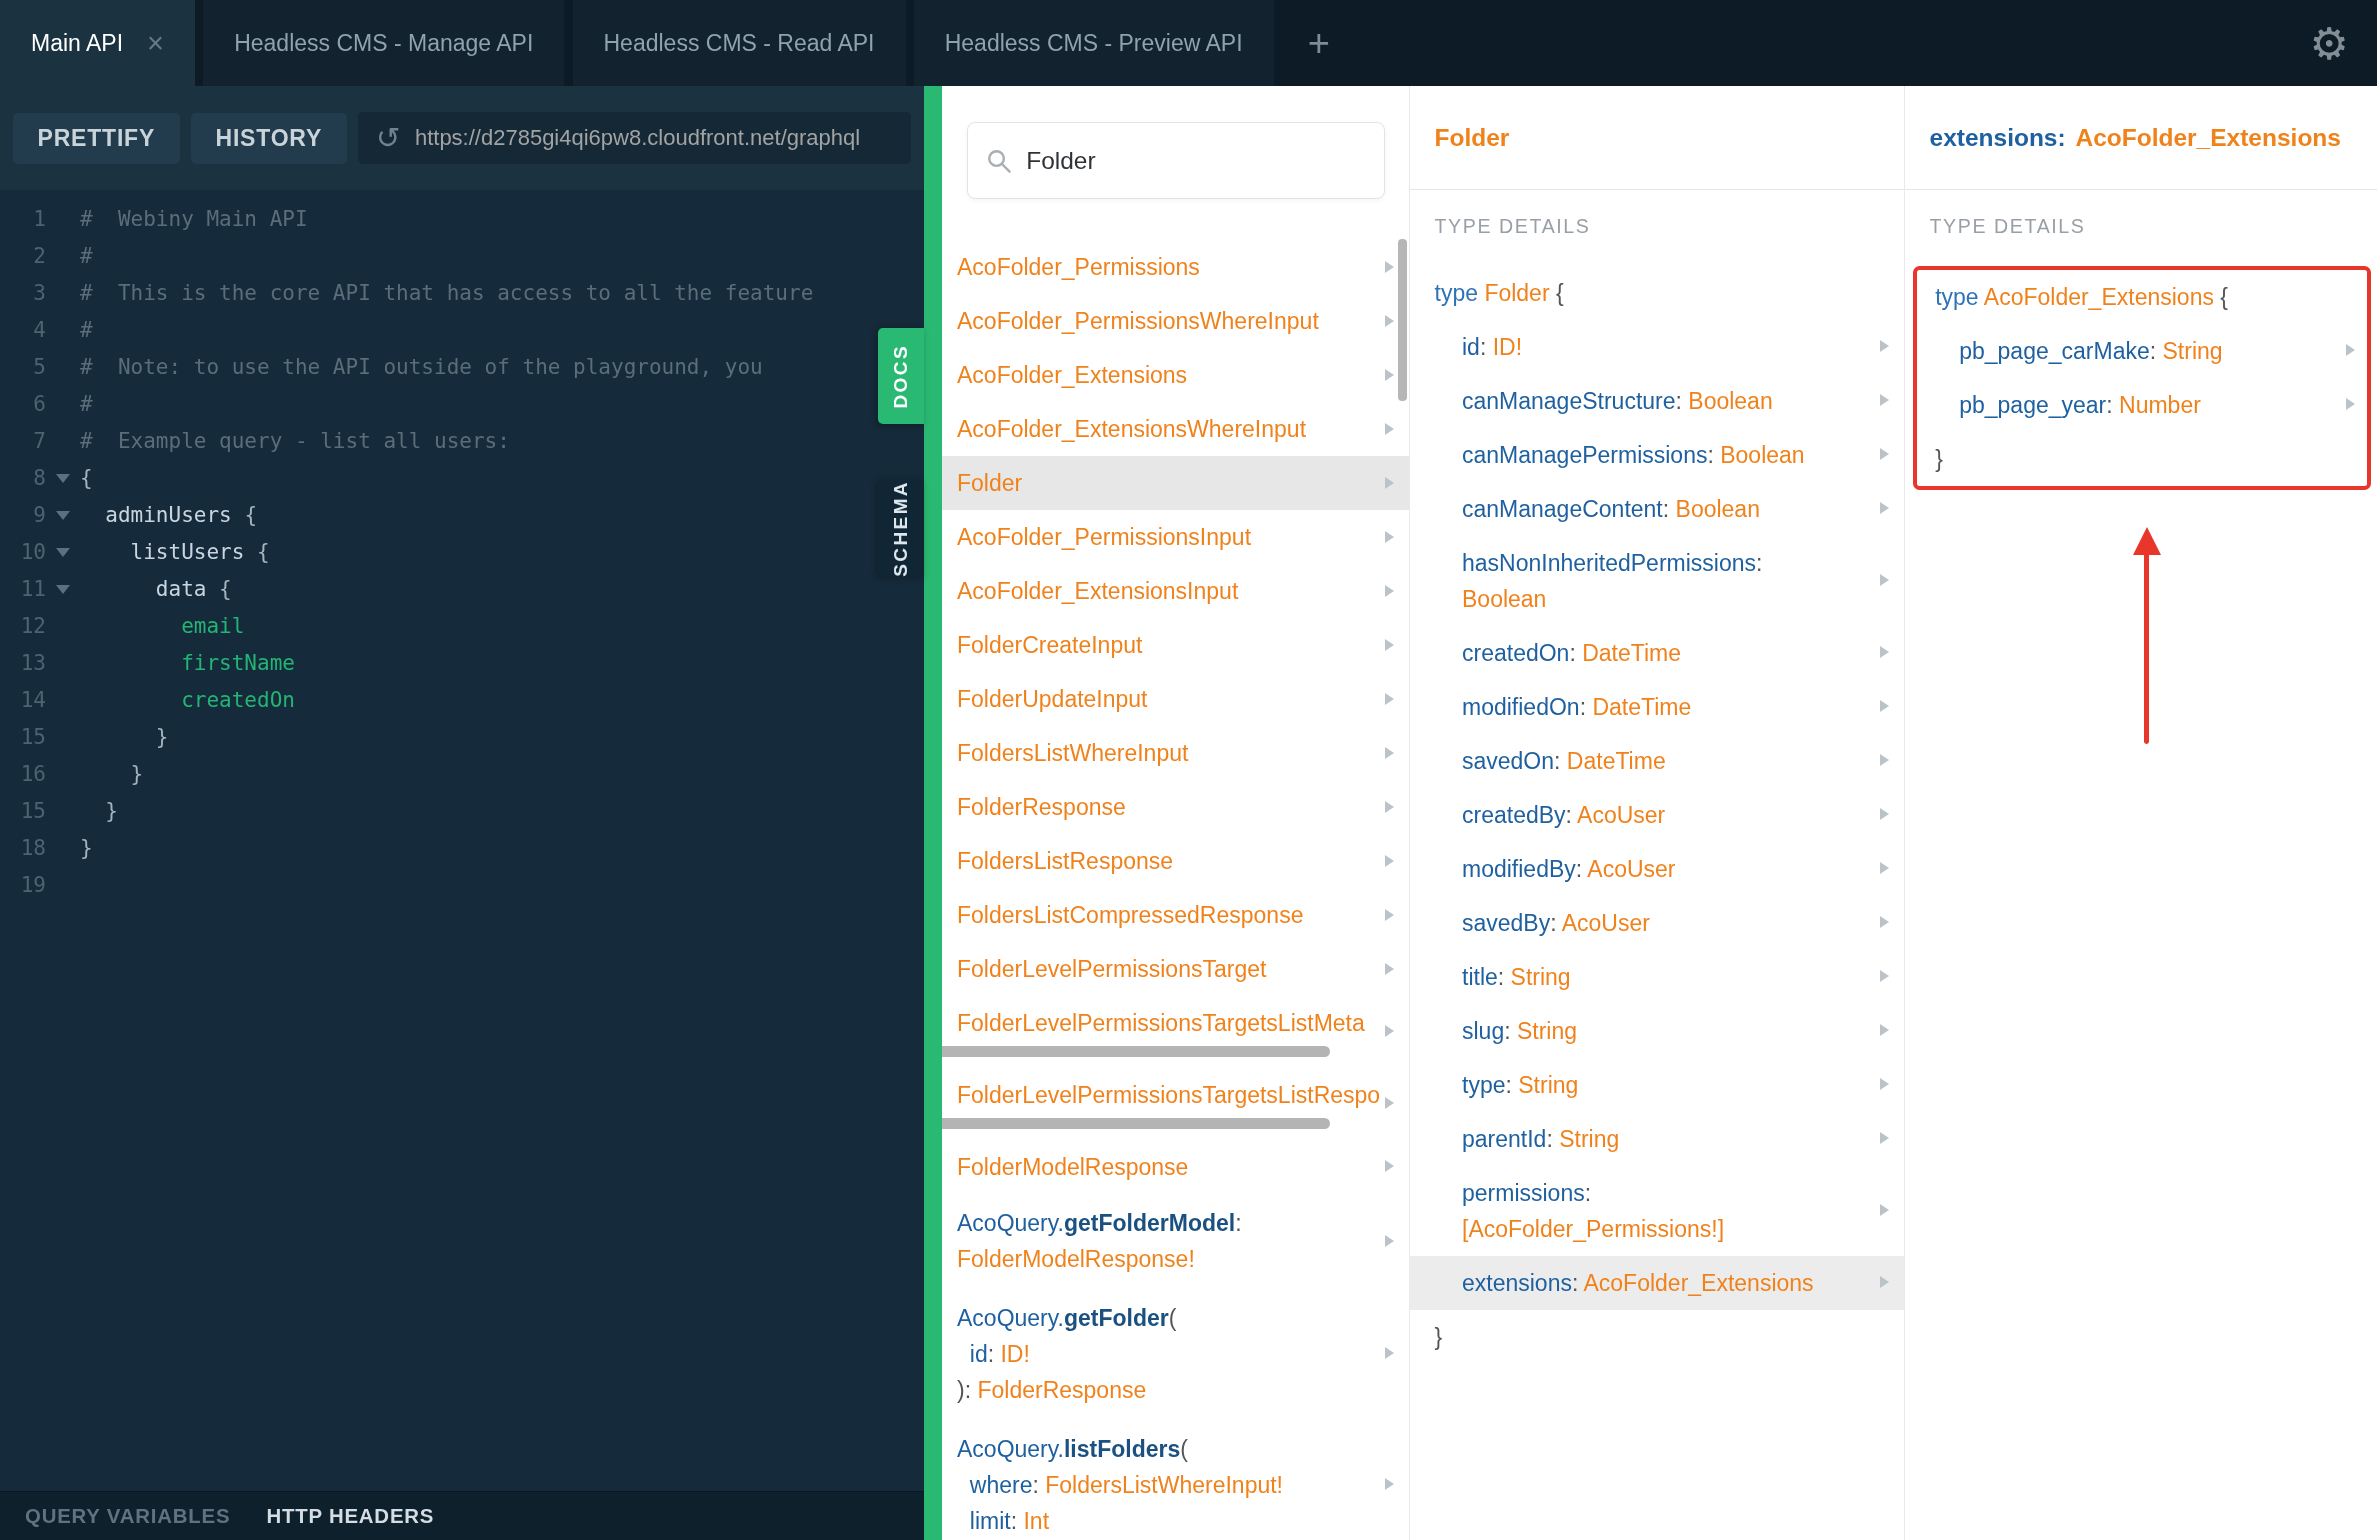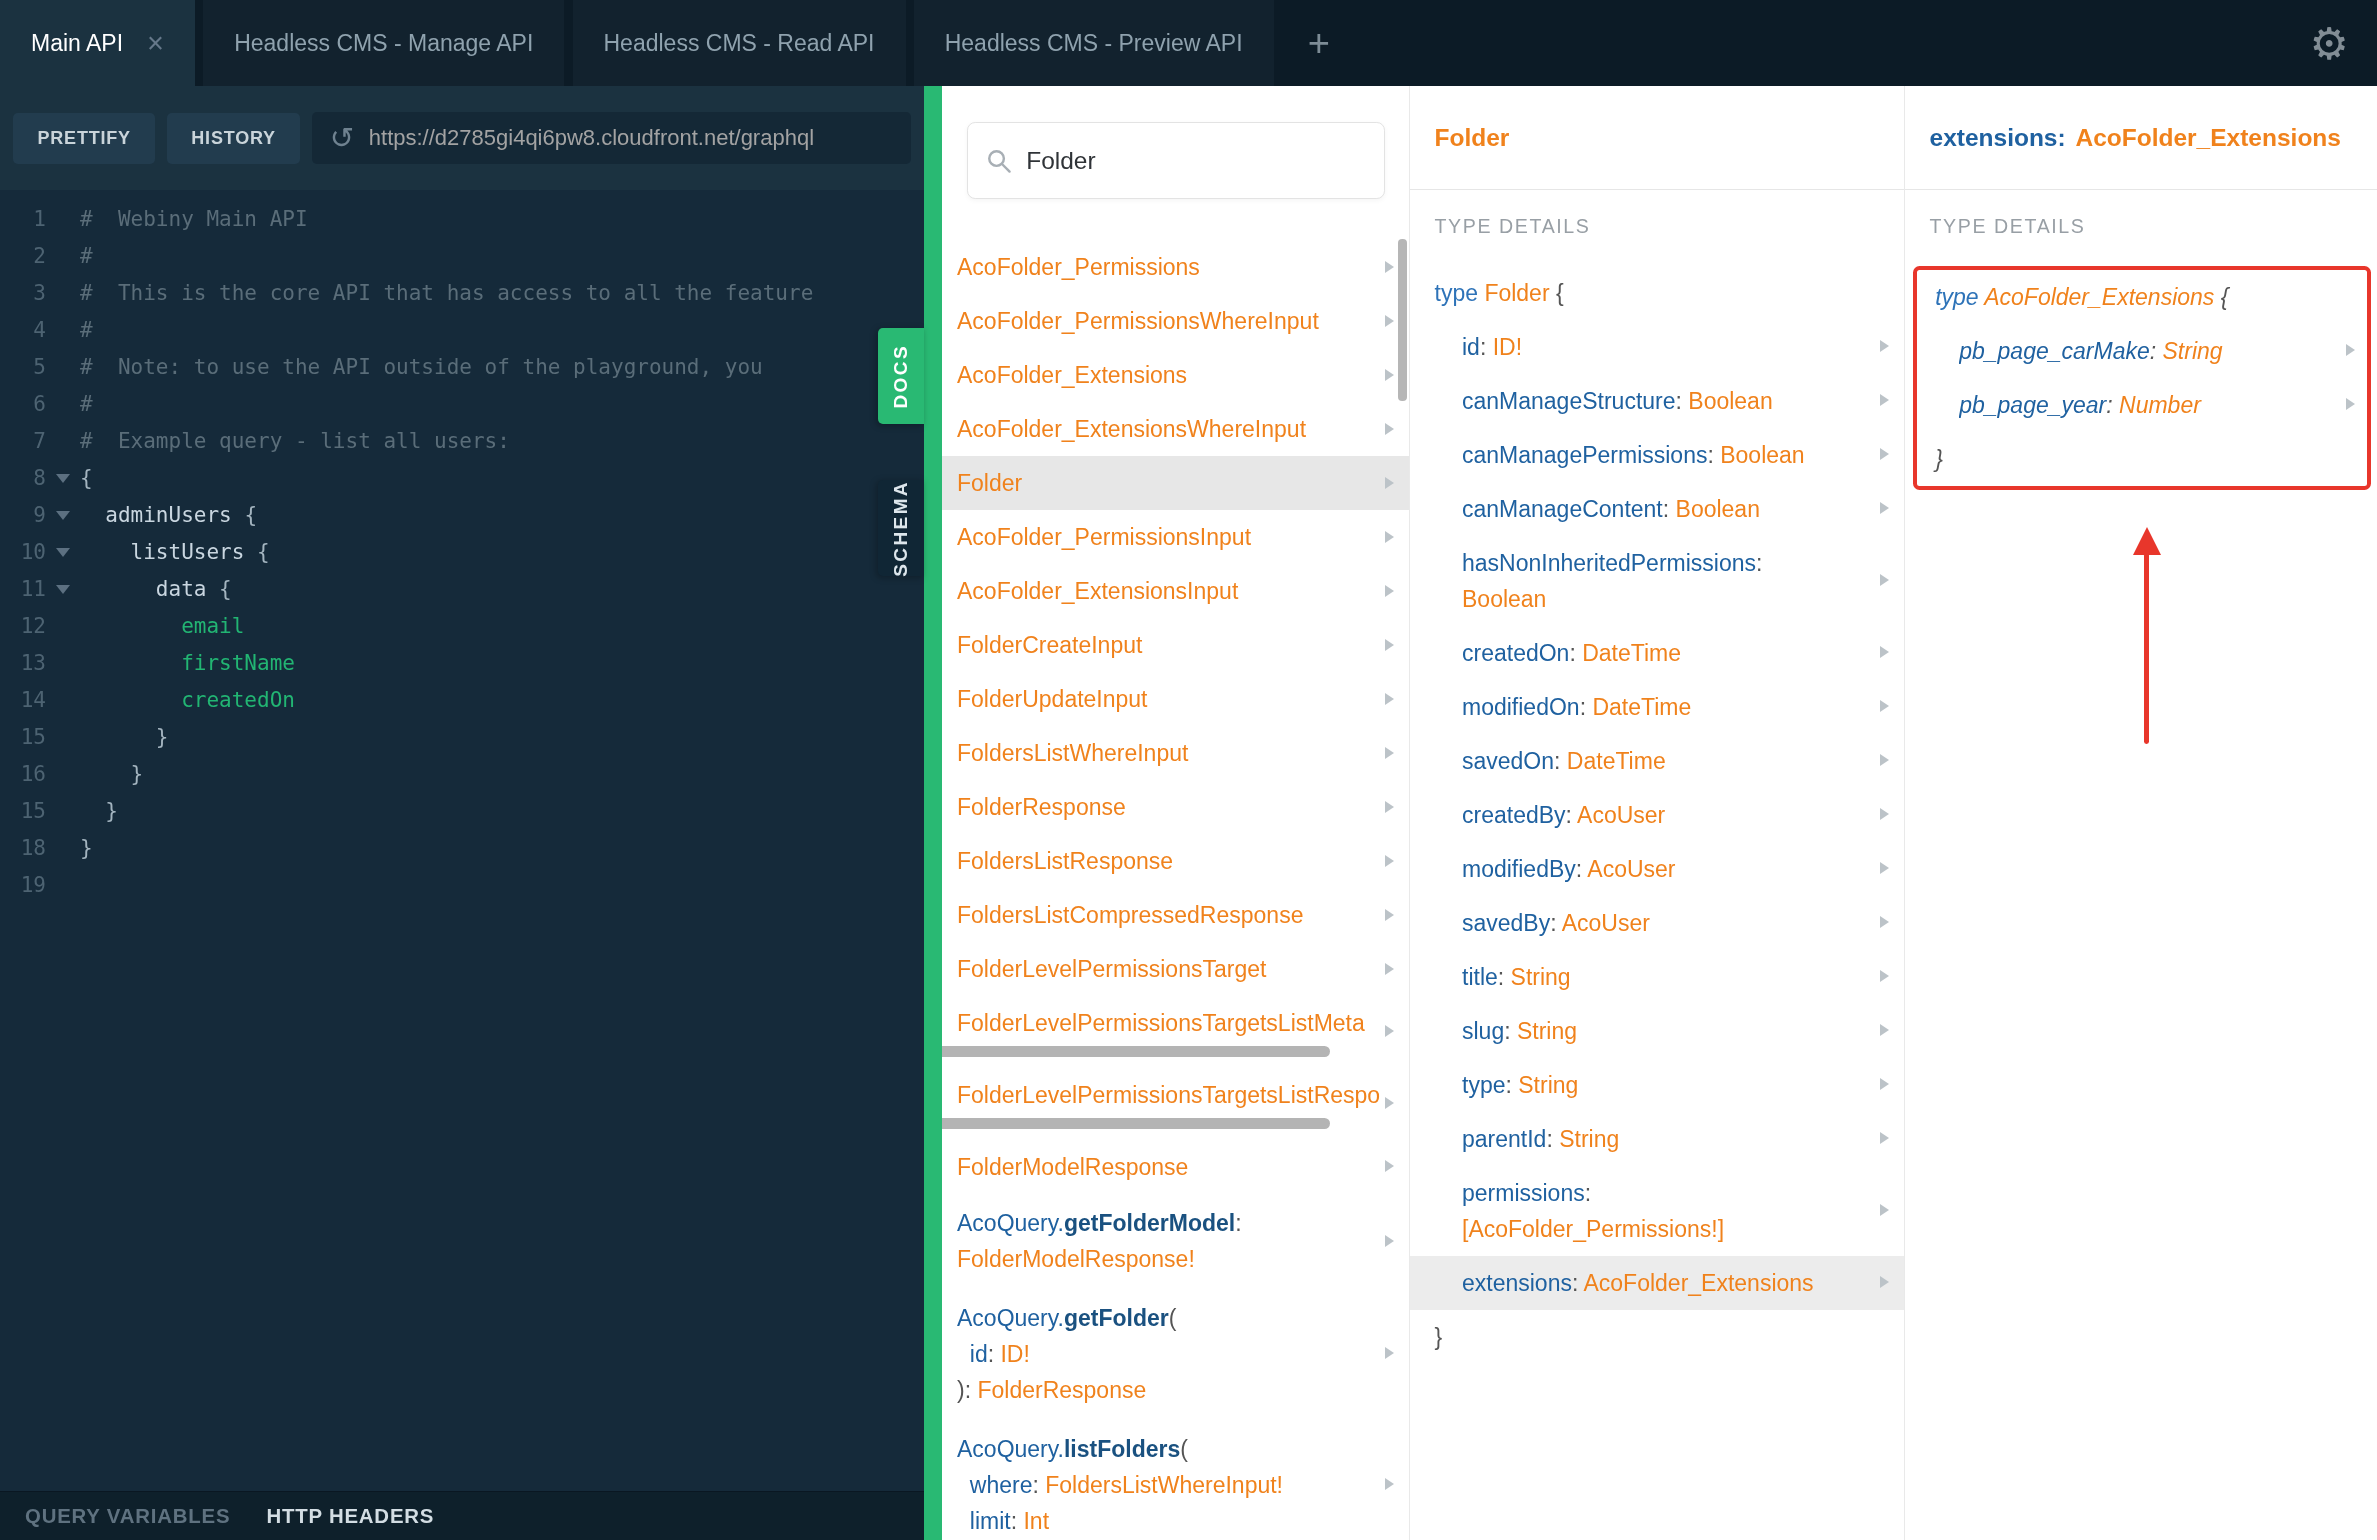--- a/index.html
+++ b/index.html
@@ -17,21 +17,21 @@
 .tab-close{color:#66788a;font-size:29px;line-height:1;}
 .tab-add{display:flex;align-items:center;padding:0 26px;color:#7d8c96;font-size:38px;cursor:pointer;}
 .gear{margin-left:auto;display:flex;align-items:center;padding:0 28px;color:#828d95;font-size:44px;cursor:pointer;font-family:"DejaVu Sans",sans-serif;}
 
 
 .main{position:relative;display:flex;height:1454px;}
 
 
 .editor-pane{width:924px;flex:none;background:#152a3a;display:flex;flex-direction:column;position:relative;overflow:hidden;}
 .toolbar{height:104px;flex:none;background:#1b3240;display:flex;align-items:center;padding:0 13px;gap:11.4px;}
-.tb-btn{height:51px;padding:0 24.5px;background:#223c4e;color:#c9d4da;border:none;border-radius:4.9px;font-size:18px;font-weight:700;letter-spacing:0.8px;font-family:inherit;cursor:pointer;}
+.tb-btn{height:51px;padding:0 24.5px;background:#223c4e;color:#c9d4da;border:none;border-radius:4.9px;font-size:23px;font-weight:700;letter-spacing:0.8px;font-family:inherit;cursor:pointer;}
 .url-bar{flex:1;height:52px;background:#142836;border-radius:4.9px;display:flex;align-items:center;gap:14.7px;padding:0 18px;overflow:hidden;}
 .refresh{color:#6f8290;font-size:29px;font-family:"DejaVu Sans",sans-serif;}
 .url{color:#a3a3a3;font-size:22px;white-space:nowrap;}
 .code{flex:1;overflow:hidden;padding-top:11.4px;font-family:"DejaVu Sans Mono",monospace;font-size:21px;}
 .code-line{display:flex;line-height:37px;height:37px;}
 .gutter-num{width:46px;text-align:right;color:#4d6372;flex:none;user-select:none;}
 .fold{width:34px;flex:none;display:flex;align-items:center;justify-content:center;}
 .fold.has-arrow::after{content:"";border-left:7.3px solid transparent;border-right:7.3px solid transparent;border-top:9px solid #5c7081;}
 .code-text{white-space:pre;}
 .dark .tok-cmt{color:#5a6d79;}
@@ -74,21 +74,21 @@
 .ext-pane{width:473px;flex:none;background:#fff;border-left:0.8px solid #e9e9e9;position:relative;overflow:hidden;}
 .pane-header{height:104px;border-bottom:0.8px solid #e6e6e6;display:flex;align-items:center;padding:0 24.5px;font-size:24.5px;font-weight:700;gap:9.8px;white-space:nowrap;overflow:hidden;}
 .hdr-orange{color:var(--orange);}
 .hdr-blue{color:var(--blue);}
 .section-label{margin:24.5px 24.5px 28px;color:#989fa5;font-size:19.6px;letter-spacing:1.6px;}
 .t-open,.t-close{padding:9px 24.5px;line-height:36px;font-size:23px;white-space:pre;}
 .t-close{color:#555;}
 .f-row{position:relative;padding:9px 36px 9px 52px;line-height:36px;font-size:23px;cursor:pointer;}
 .f-row.hl{background:#ececec;}
 .f-line{white-space:nowrap;overflow:hidden;}
-.ext-block{margin:0 6.5px 0 8.2px;border:4.1px solid var(--red);border-radius:6.5px;font-style:italic;}
+.ext-block{margin:0 6.5px 0 8.2px;border:4.1px solid var(--red);border-radius:6.5px;}
 .ext-block .t-open,.ext-block .t-close{padding-left:18px;}
 .ext-block .f-row{padding-left:42px;padding-right:33px;}
 .ext-block .chev{right:11.4px;}
 .arrow-head{position:absolute;left:228px;top:441px;width:0;height:0;border-left:14px solid transparent;border-right:14px solid transparent;border-bottom:28px solid var(--red);}
 .arrow-line{position:absolute;left:239px;top:467px;width:4.9px;height:191px;background:var(--red);border-radius:2.4px;}
 </style>
 </head>
 <body>
 
 <div class="app">

